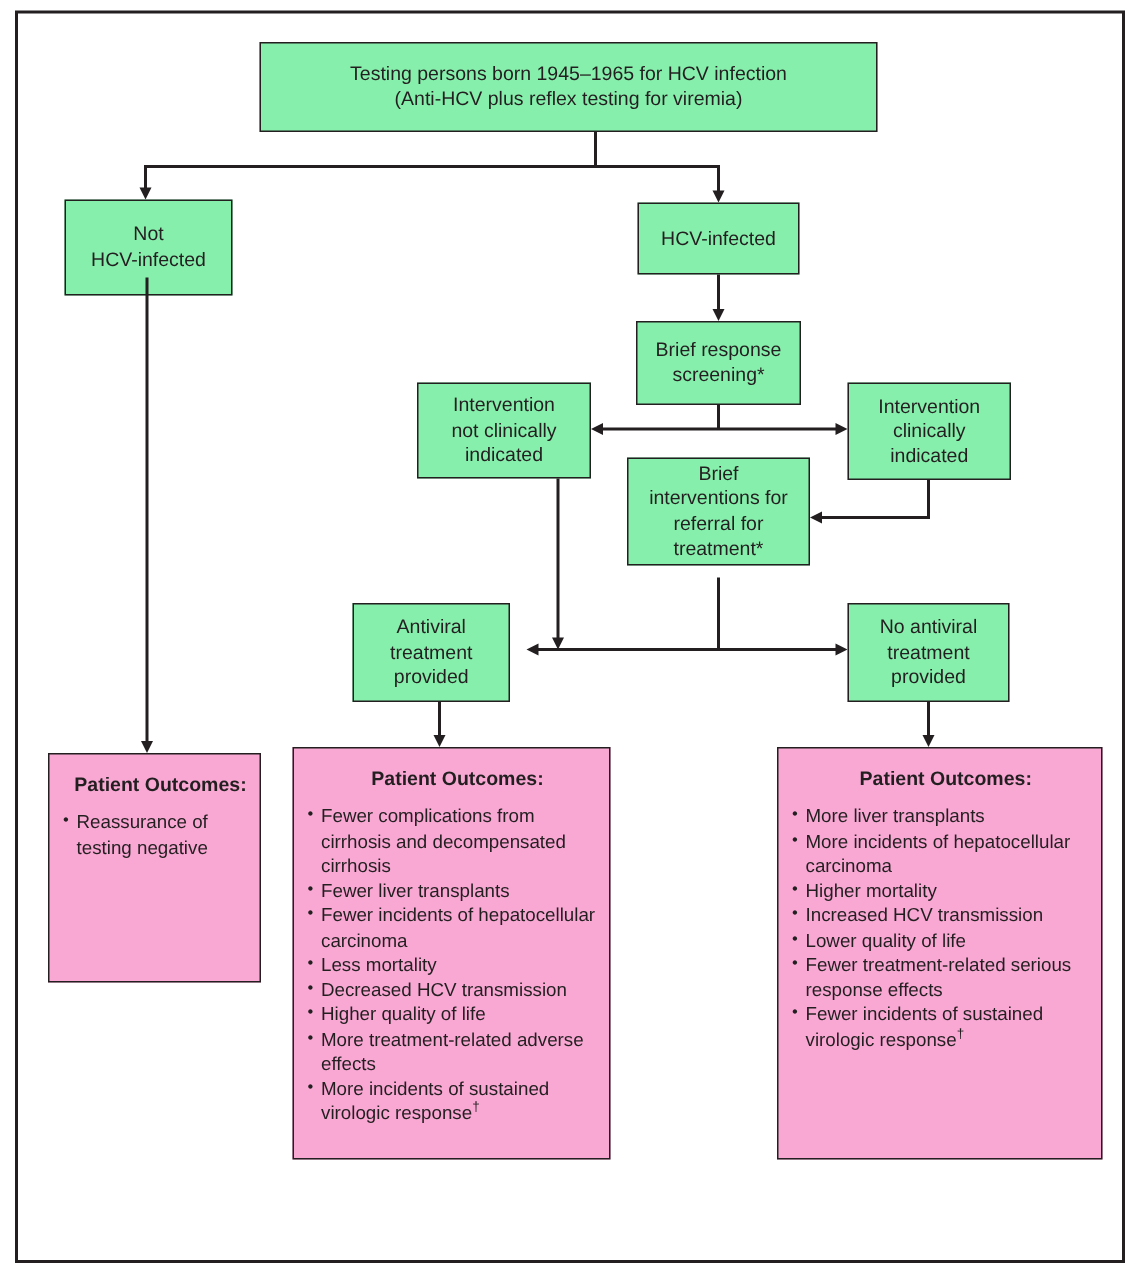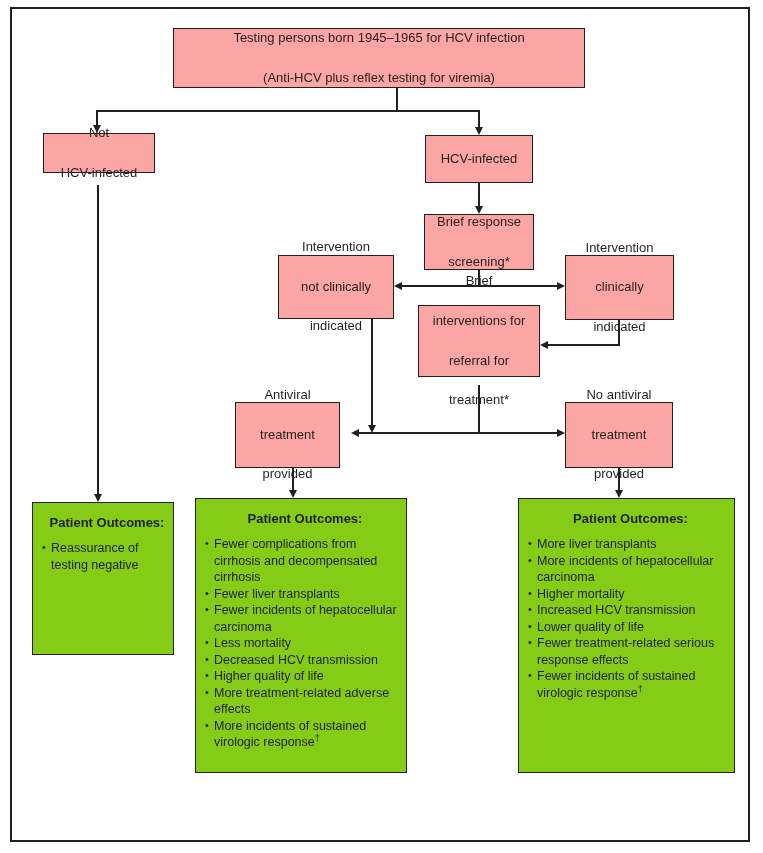--- a/index.html
+++ b/index.html
@@ -6,27 +6,27 @@
   .stage {
     position:relative; width:763px; height:853px; background:#ffffff;
     font-family:"Liberation Sans", sans-serif; color:#231f20;
   }
   .outer-border {
     position:absolute; left:10px; top:7px; width:736px; height:831px;
     border:2.5px solid #231f20;
   }
   .fbox {
     position:absolute; box-sizing:border-box; border:1.5px solid #231f20;
-    background:#fca5a5; display:flex; flex-direction:column;
+    background:#86efac; display:flex; flex-direction:column;
     align-items:center; justify-content:center; text-align:center;
-    font-size:13px; line-height:1.28;gap:23px;
+    font-size:13px; line-height:1.28;
   }
   .obox {
     position:absolute; box-sizing:border-box; border:1.5px solid #231f20;
-    background:#84cc16; padding:11px 1px 6px 9px; font-size:12.5px; line-height:1.32;
+    background:#f9a8d4; padding:11px 1px 6px 9px; font-size:12.5px; line-height:1.32;
   }
   .obox .otitle { font-weight:bold; text-align:center; margin-bottom:9px; font-size:13px; }
   .obox ul { list-style:none; margin:0; padding:0; }
   .obox li { position:relative; padding-left:9px; }
   .obox li::before { content:"\2022"; position:absolute; left:0; top:0; font-size:11px; }
   .obox sup { font-size:9px; line-height:0; }
   .ln { position:absolute; background:#231f20; }
   .ah { position:absolute; width:0; height:0; }
   .ah.down  { border-left:4.5px solid transparent; border-right:4.5px solid transparent; border-top:8px solid #231f20; }
   .ah.left  { border-top:4.5px solid transparent; border-bottom:4.5px solid transparent; border-right:8px solid #231f20; }
@@ -36,21 +36,21 @@
 <body>
 
 <div class="stage">
   <div class="outer-border"></div>
 
   <div class="fbox" style="left:173px; top:28px; width:412px; height:60px;">
     <div>Testing persons born 1945–1965 for HCV infection</div>
     <div>(Anti-HCV plus reflex testing for viremia)</div>
   </div>
 
-  <div class="fbox" style="left:43px; top:133px; width:112px; height:40px;">
+  <div class="fbox" style="left:43px; top:133px; width:112px; height:64px;">
     <div>Not</div>
     <div>HCV-infected</div>
   </div>
 
   <div class="fbox" style="left:425px; top:135px; width:108px; height:48px;">
     <div>HCV-infected</div>
   </div>
 
   <div class="fbox" style="left:424px; top:214px; width:110px; height:56px;">
     <div>Brief response</div>

